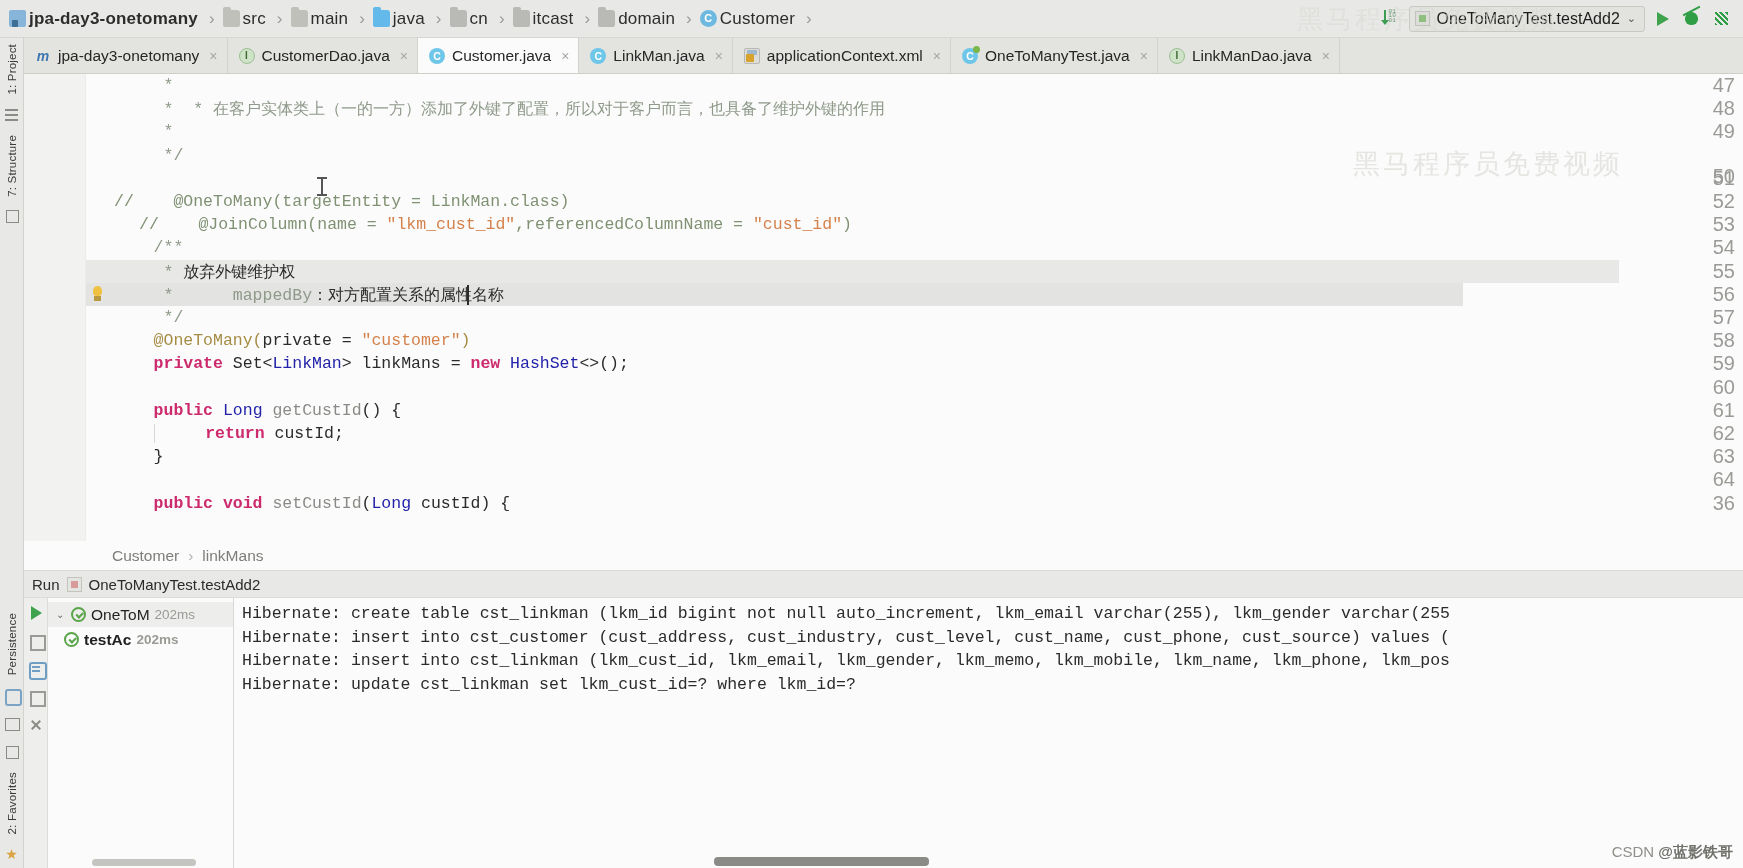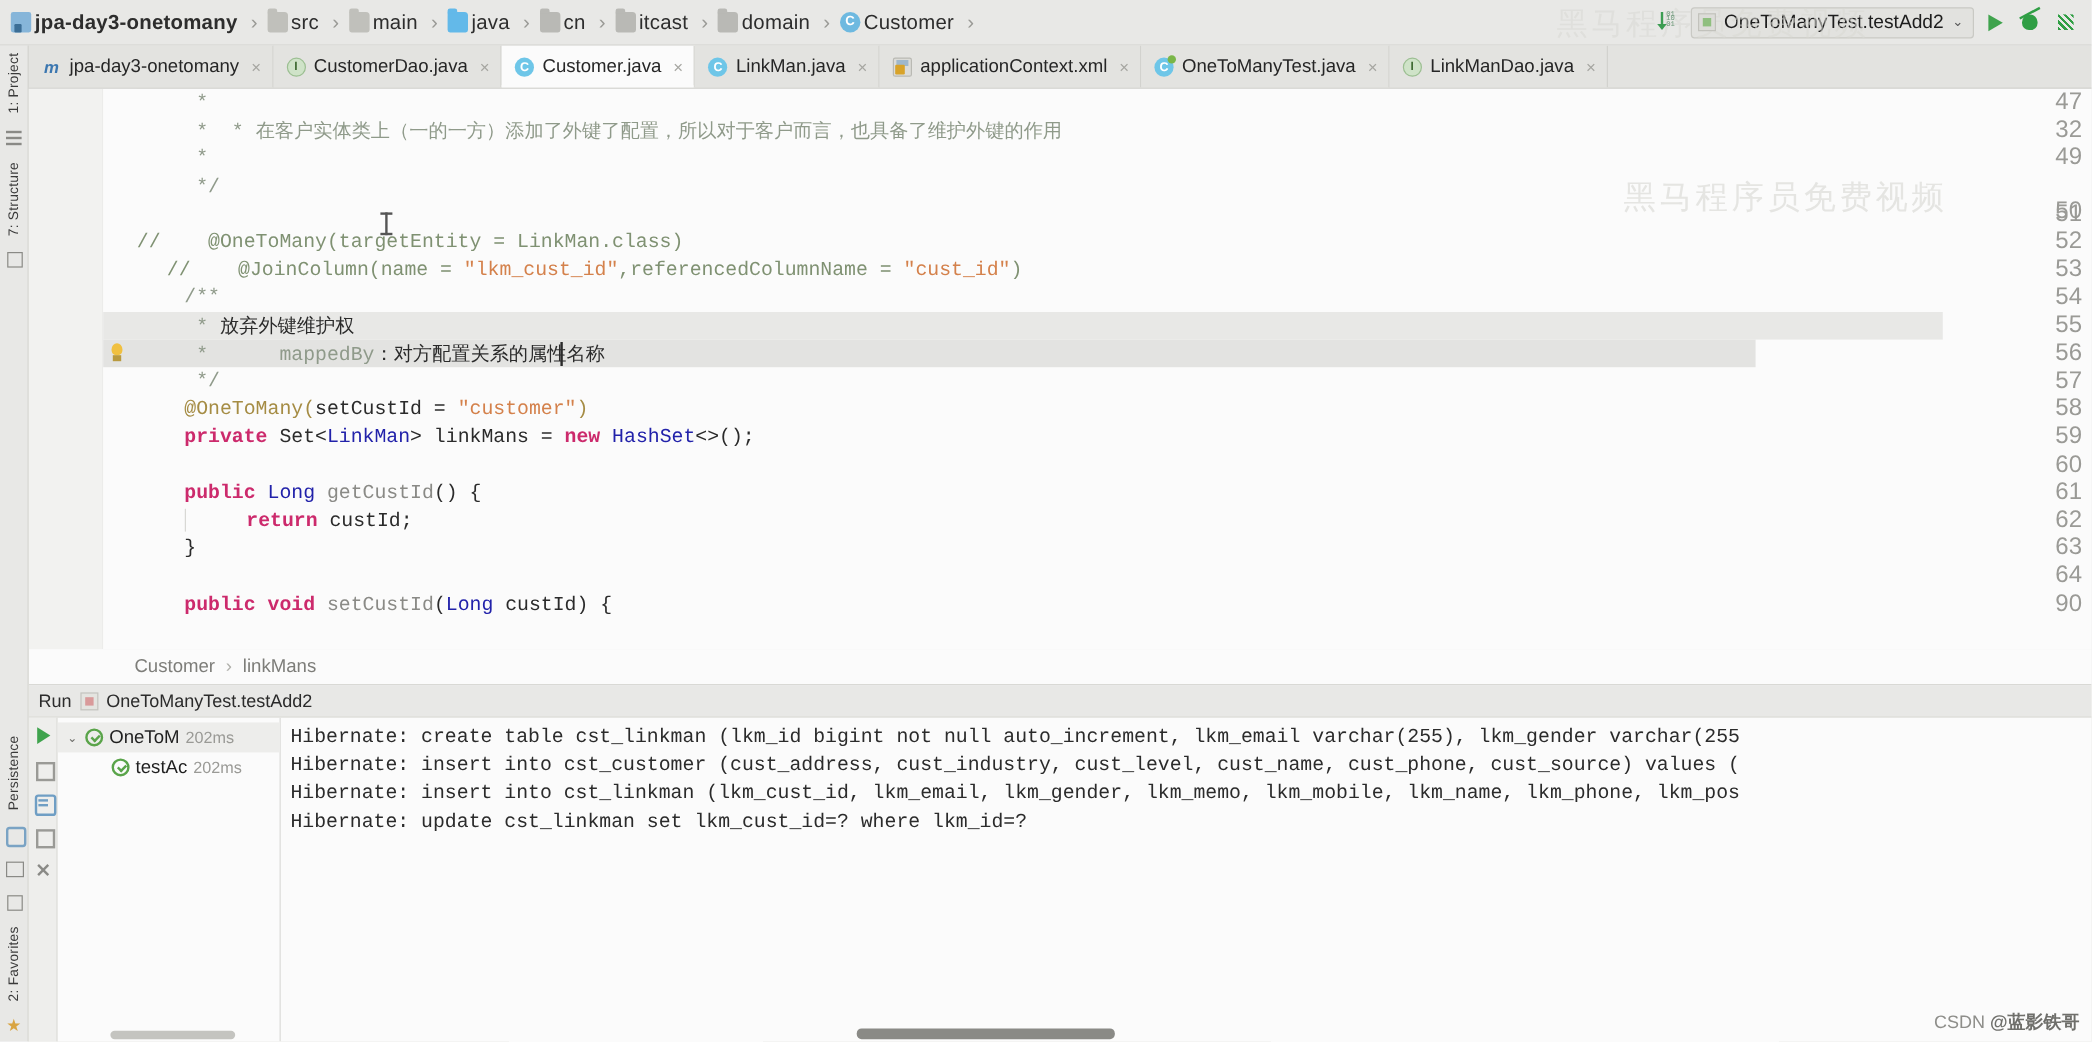--- a/index.html
+++ b/index.html
@@ -201,21 +201,21 @@
   .progtxt { font-size:16px; color:#2b2b2b; padding-left:14px; white-space:nowrap; }
   .progtxt b { font-weight:bold; }
   .progtxt .dim { color:#6f6f6b; }
   .rsplit { flex:1; display:flex; overflow:hidden; }
   .rtree {
     width:186px; background:#fbfbfb; border-right:1px solid #d8d8d4;
     padding-top:4px; font-size:15px; position:relative;
   }
   .trow { display:flex; align-items:center; gap:5px; height:25px; padding-left:8px; white-space:nowrap;}
   .trow.sel { background:#ededeb; }
-  .trow.child { padding-left:45px; }
+  .trow.child { padding-left:16px;font-weight:bold; }
   .chev-d { color:#6f6f6b; font-size:10px; width:10px; }
   .ok-ic { width:15px;height:15px;border:2px solid #5aa44a;border-radius:50%;position:relative;flex:0 0 auto;}
   .ok-ic::after{content:"";position:absolute;left:2.5px;top:3px;width:5px;height:2.5px;border-left:2px solid #5aa44a;border-bottom:2px solid #5aa44a;transform:rotate(-45deg);}
   .tname { color:#1f1f1f; font-size:15.5px; }
   .ttime { color:#9a9a96; font-size:13.5px; }
   .tree-scroll { position:absolute; left:44px; bottom:2px; width:104px; height:7px; background:#c4c4c0; border-radius:4px;}
   .console {
     flex:1; background:#fbfbfb; overflow:hidden; position:relative;
     padding:4px 0 0 8px;
   }
@@ -349,54 +349,54 @@
   <div class="editor">
     <div class="gutter"></div>
     <div class="gutter-icons"></div>
 
     <div class="hl-row" style="top:185.6px; right:124px;"></div>
     <div class="hl-row b" style="top:208.8px; right:280px;"></div>
 
     <div class="editor-wm">黑马程序员免费视频</div>
 
     <div class="ln" style="top:0px;">47</div>
-    <div class="ln" style="top:23.2px;">32</div>
+    <div class="ln" style="top:23.2px;">48</div>
     <div class="ln" style="top:46.4px;">49</div>
     <div class="ln" style="top:69.6px;margin-top:21px;">50</div>
     <div class="ln" style="top:92.8px;">51</div>
     <div class="ln" style="top:116px;">52</div>
     <div class="ln" style="top:139.2px;">53</div>
     <div class="ln" style="top:162.4px;">54</div>
     <div class="ln" style="top:185.6px;">55</div>
     <div class="ln" style="top:208.8px;">56</div>
     <div class="ln" style="top:232px;">57</div>
     <div class="ln" style="top:255.2px;">58</div>
     <div class="ln" style="top:278.4px;">59</div>
     <div class="ln" style="top:301.6px;">60</div>
     <div class="ln" style="top:324.8px;">61</div>
     <div class="ln" style="top:348px;">62</div>
     <div class="ln" style="top:371.2px;">63</div>
     <div class="ln" style="top:394.4px;">64</div>
-    <div class="ln" style="top:417.6px;">90</div>
+    <div class="ln" style="top:417.6px;">36</div>
 
     <div class="bulb" style="top:212px; left:66px;"></div>
 
     <div class="code-area">
       <div class="cl" style="top:0px;"><span class="cmt">     *</span></div>
       <div class="cl" style="top:23.2px;"><span class="cmt">     *  * </span><span class="cmt cjk">在客户实体类上（一的一方）添加了外键了配置，所以对于客户而言，也具备了维护外键的作用</span></div>
       <div class="cl" style="top:46.4px;"><span class="cmt">     *</span></div>
       <div class="cl" style="top:69.6px;"><span class="cmt">     */</span></div>
       <div class="cl" style="top:92.8px;"></div>
       <div class="cl" style="top:116px;"><span class="cmt2">//    @OneToMany(targetEntity = LinkMan.class)</span></div>
       <div class="cl" style="top:139.2px;margin-left:25px;"><span class="cmt2">//    @JoinColumn(name = </span><span class="str">"lkm_cust_id"</span><span class="cmt2">,referencedColumnName = </span><span class="str">"cust_id"</span><span class="cmt2">)</span></div>
       <div class="cl" style="top:162.4px;"><span class="cmt">    /**</span></div>
       <div class="cl" style="top:185.6px;"><span class="cmt">     * </span><span class="cmt cjk" style="color:#2b2b2b;">放弃外键维护权</span></div>
       <div class="cl" style="top:208.8px;"><span class="cmt">     *      mappedBy</span><span class="cjk" style="color:#2b2b2b;">：对方配置关系的属性名称</span></div>
       <div class="cl" style="top:232px;"><span class="cmt">     */</span></div>
-      <div class="cl" style="top:255.2px;"><span class="ann">    @OneToMany(</span><span class="typ">setCustId = </span><span class="str">"customer"</span><span class="ann">)</span></div>
+      <div class="cl" style="top:255.2px;"><span class="ann">    @OneToMany(</span><span class="typ">private = </span><span class="str">"customer"</span><span class="ann">)</span></div>
       <div class="cl" style="top:278.4px;"><span class="kw">    private </span><span class="typ">Set&lt;</span><span class="kw2">LinkMan</span><span class="typ">&gt; linkMans = </span><span class="kw">new </span><span class="kw2">HashSet</span><span class="typ">&lt;&gt;();</span></div>
       <div class="cl" style="top:301.6px;"></div>
       <div class="cl" style="top:324.8px;"><span class="kw">    public </span><span class="kw2">Long </span><span class="fn">getCustId</span><span class="typ">() {</span></div>
       <div class="cl" style="top:348px;"><span class="typ">    </span><span style="border-left:1px solid #d8d8d4; padding-left:11px;"></span><span class="kw">    return </span><span class="typ">custId;</span></div>
       <div class="cl" style="top:371.2px;"><span class="typ">    }</span></div>
       <div class="cl" style="top:394.4px;"></div>
       <div class="cl" style="top:417.6px;"><span class="kw">    public void </span><span class="fn">setCustId</span><span class="typ">(</span><span class="kw2">Long </span><span class="typ">custId) {</span></div>
 
       <div class="imouse" style="left:203px; top:103px;"></div>
       <div class="caret" style="left:353px; top:211px;"></div>

